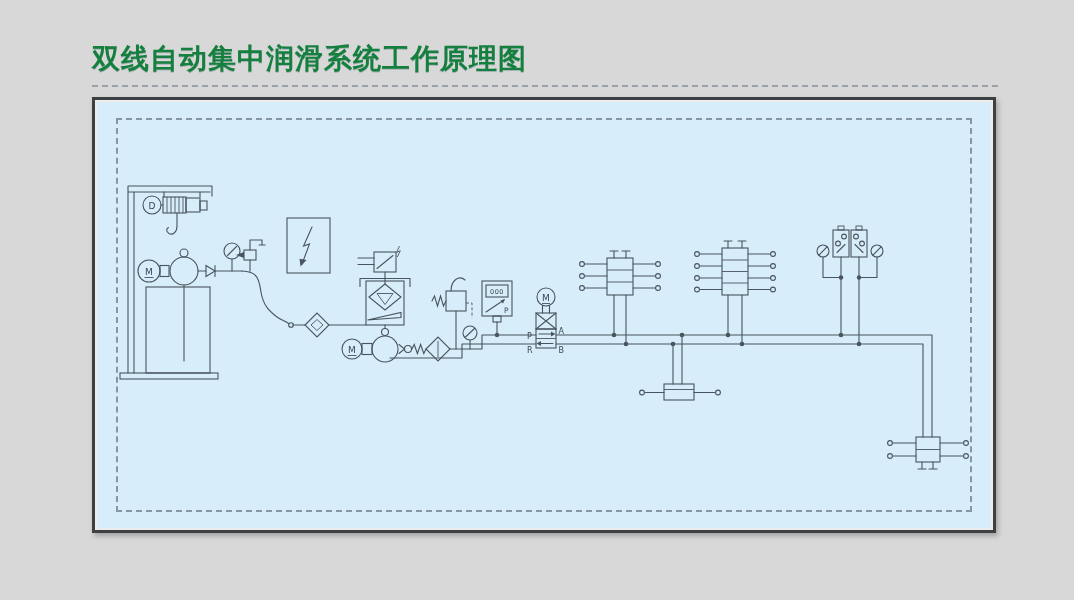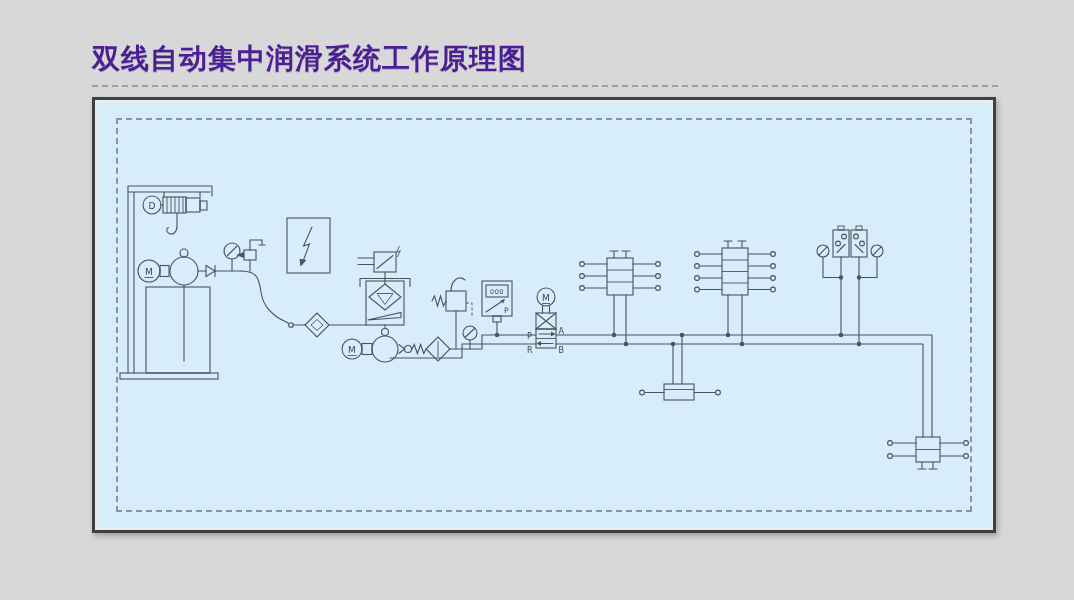--- a/index.html
+++ b/index.html
@@ -3,21 +3,21 @@
 <meta charset="utf-8">
 <style>
   html,body{margin:0;padding:0;}
   body{
     width:1074px;height:600px;position:relative;overflow:hidden;
     background:#d8d8d8;
     font-family:"Liberation Sans","DejaVu Sans",sans-serif;
   }
   .page-title{
     position:absolute;left:92px;top:44px;
-    font-size:28px;font-weight:700;color:#4c1d95;
+    font-size:28px;font-weight:700;color:#15803d;
     letter-spacing:1px;line-height:1.1;
     text-shadow:0 1px 0 rgba(20,60,90,.25);
   }
   .title-sep{
     position:absolute;left:92px;top:85px;width:906px;height:0;
     border-top:2px dashed #9aa1a8;
   }
   .panel{
     position:absolute;left:92px;top:97px;width:904px;height:436px;
     background:#ececec;border:3px solid #3c4043;box-sizing:border-box;

